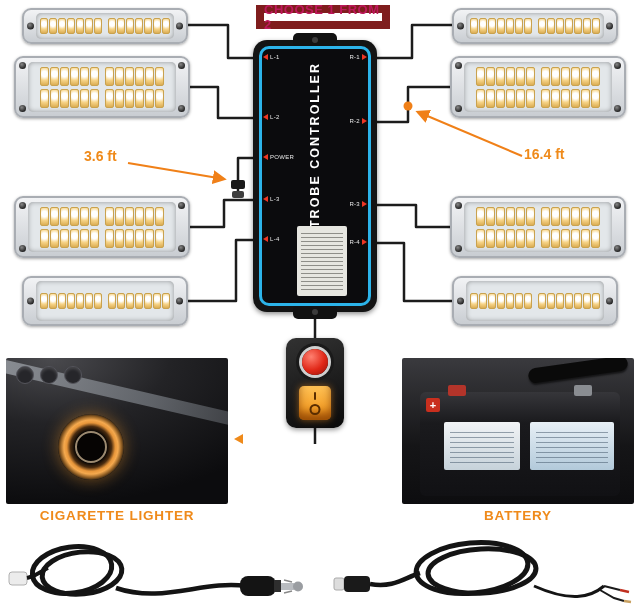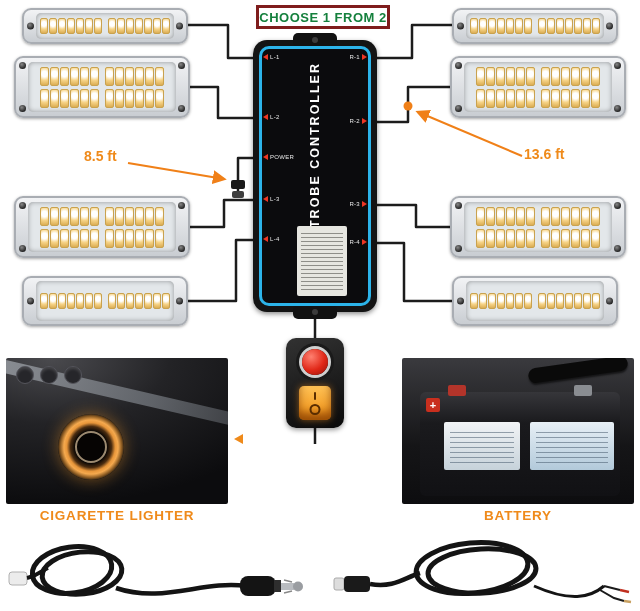--- a/index.html
+++ b/index.html
@@ -1,22 +1,22 @@
 <!DOCTYPE html>
 <html><head>
 <meta charset="utf-8">
 <style>
   * { margin:0; padding:0; box-sizing:border-box; }
   body { font-family:"Liberation Sans", sans-serif; background:#fff; }
   .page { position:relative; width:640px; height:611px; background:#fff; overflow:hidden; }
 
   
-  .banner { position:absolute; left:256px; top:5px; width:134px; height:24px; border:3px solid #7f1d1d;
+  .banner { position:absolute; left:256px; top:5px; width:134px; height:24px; border:8px solid #7f1d1d;
     display:flex; align-items:center; justify-content:center; font-weight:bold; font-size:13px;
-    color:#15803d; letter-spacing:.5px; z-index:5; background:#fff; }
+    color:#be185d; letter-spacing:.5px; z-index:5; background:#fff; }
 
   
   .wires { position:absolute; left:0; top:0; z-index:1; }
 
   
   .led-bar { position:absolute; z-index:2; background:linear-gradient(#f2f3f5,#c9cdd2);
     border:2px solid #a9adb3; border-radius:9px; box-shadow:0 1px 3px rgba(0,0,0,.35);
     display:flex; align-items:center; padding:3px 12px; }
   .led-bar.double { padding:4px 12px; }
   .lens { flex:1; height:100%; background:#e3e7ea; border-radius:5px;
@@ -489,22 +489,22 @@
     </div>
 
     <div class="sticker"></div>
   </div>
 
   <div class="switch">
     <div class="sw-btn"></div>
     <div class="sw-rocker"></div>
   </div>
 
-  <div class="meas" id="meas-left">8.5 ft</div>
-  <div class="meas" id="meas-right">13.6 ft</div>
+  <div class="meas" id="meas-left">3.6 ft</div>
+  <div class="meas" id="meas-right">16.4 ft</div>
 
   <div class="note" id="note-cig">
     <span class="tri-left"></span>
   </div>
 
   <div class="photo" id="photo-cig">
     <div class="trim"></div>
     <div class="btns">
         <i></i>
         <i></i>

